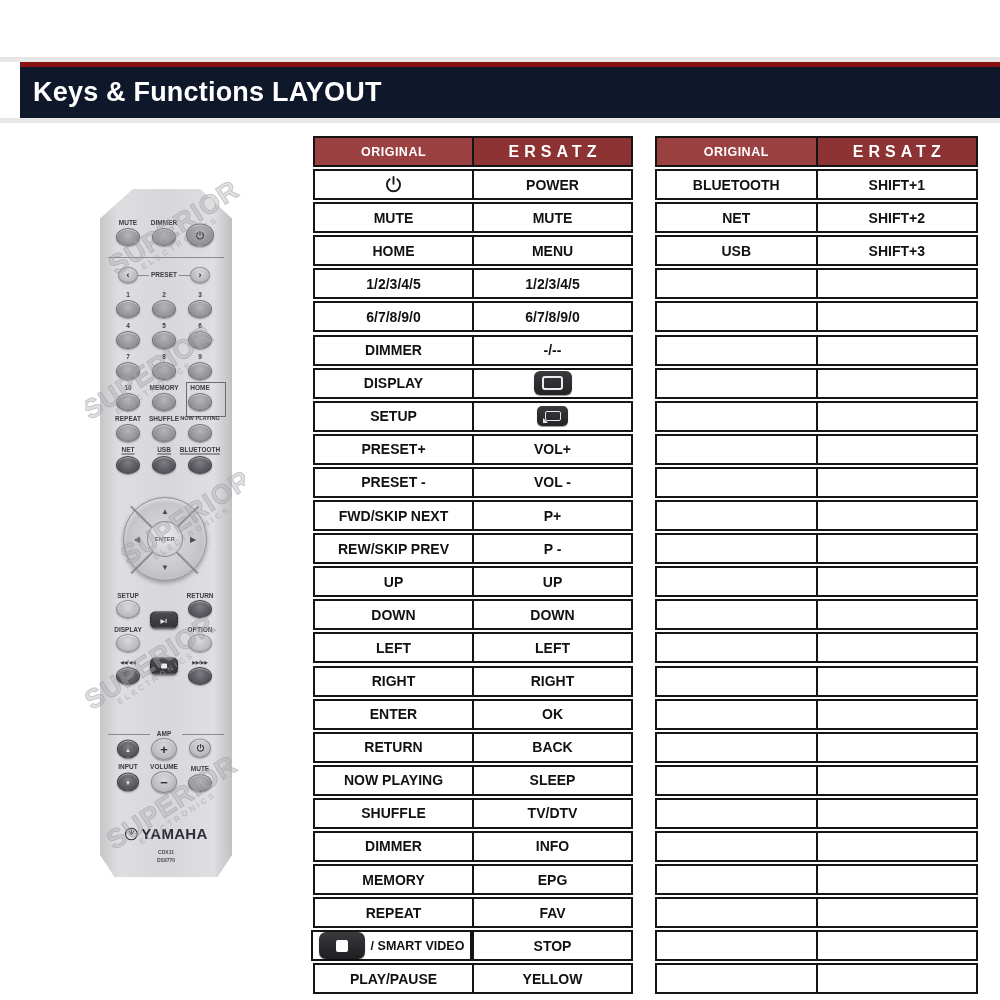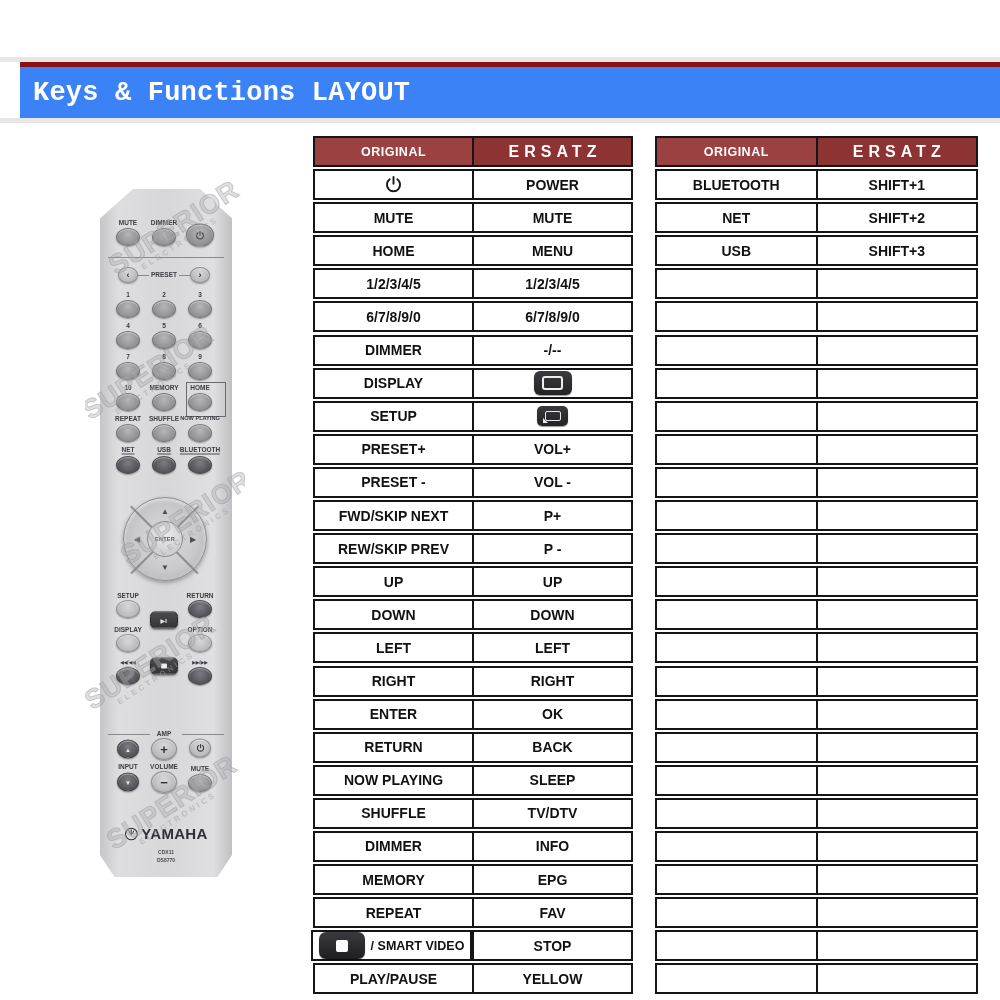--- a/index.html
+++ b/index.html
@@ -74,21 +74,21 @@
        -webkit-text-stroke:1px rgba(150,150,156,.45);}
   .wm2{display:block;font-weight:700;font-size:8px;letter-spacing:3px;color:rgba(160,160,166,.5);
        margin:-4px 0 0 26px;}
 </style>
 </head>
 <body>
 
 <div class="strip" style="top:57px;height:5px"></div>
 <div class="strip" style="top:118px;height:5px"></div>
 
-<div class="banner" style="background: #3b82f6; border-top-color: rgb(136, 18, 18); font-family: Liberation Mono, monospace;">
+<div class="banner" style="background: #0f172a; border-top-color: rgb(136, 18, 18);">
   <span class="title">Keys &amp; Functions LAYOUT</span>
 </div>
 
 <div class="photo">
   <div class="remote-body" id="remote">
     <div class="homebox"></div>
     <div class="rline" style="left:8px;top:68px;width:116px"></div>
     <div class="dpad">
       <div class="sep" style="transform:rotate(45deg)"></div>
       <div class="sep" style="transform:rotate(-45deg)"></div>

